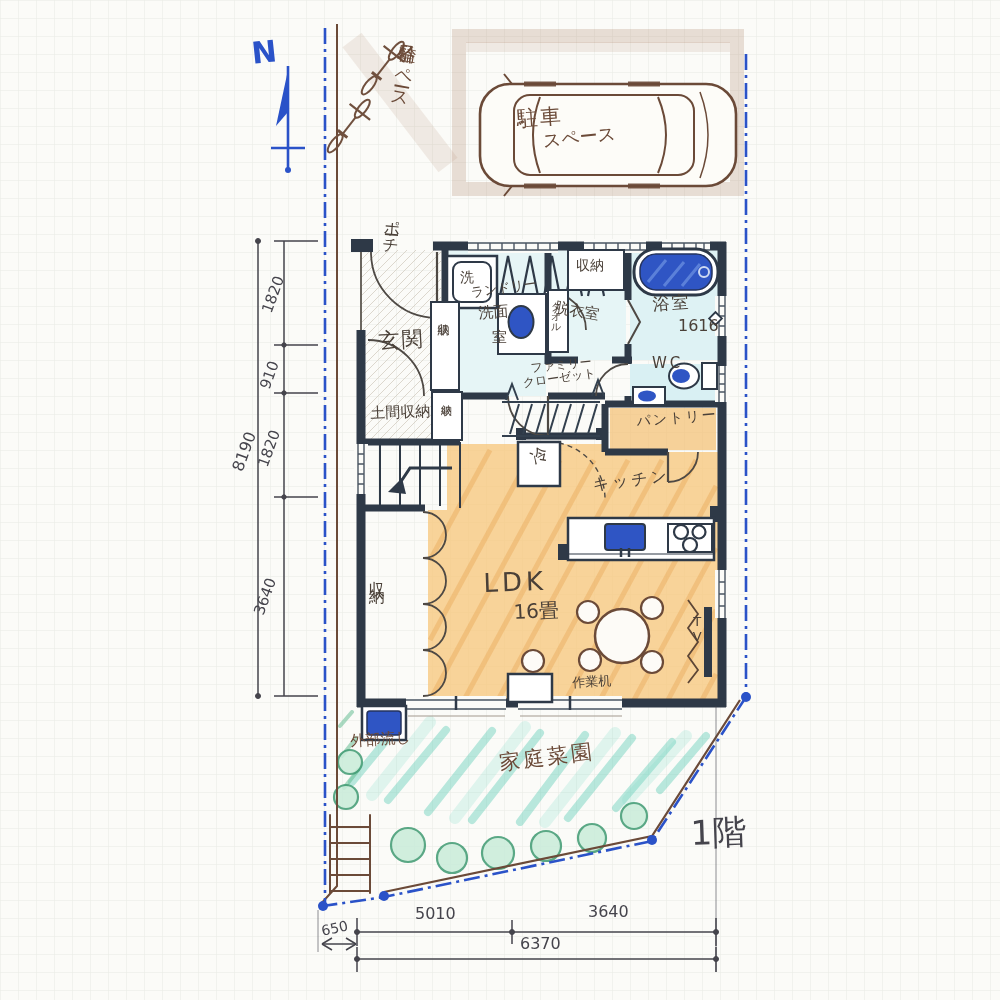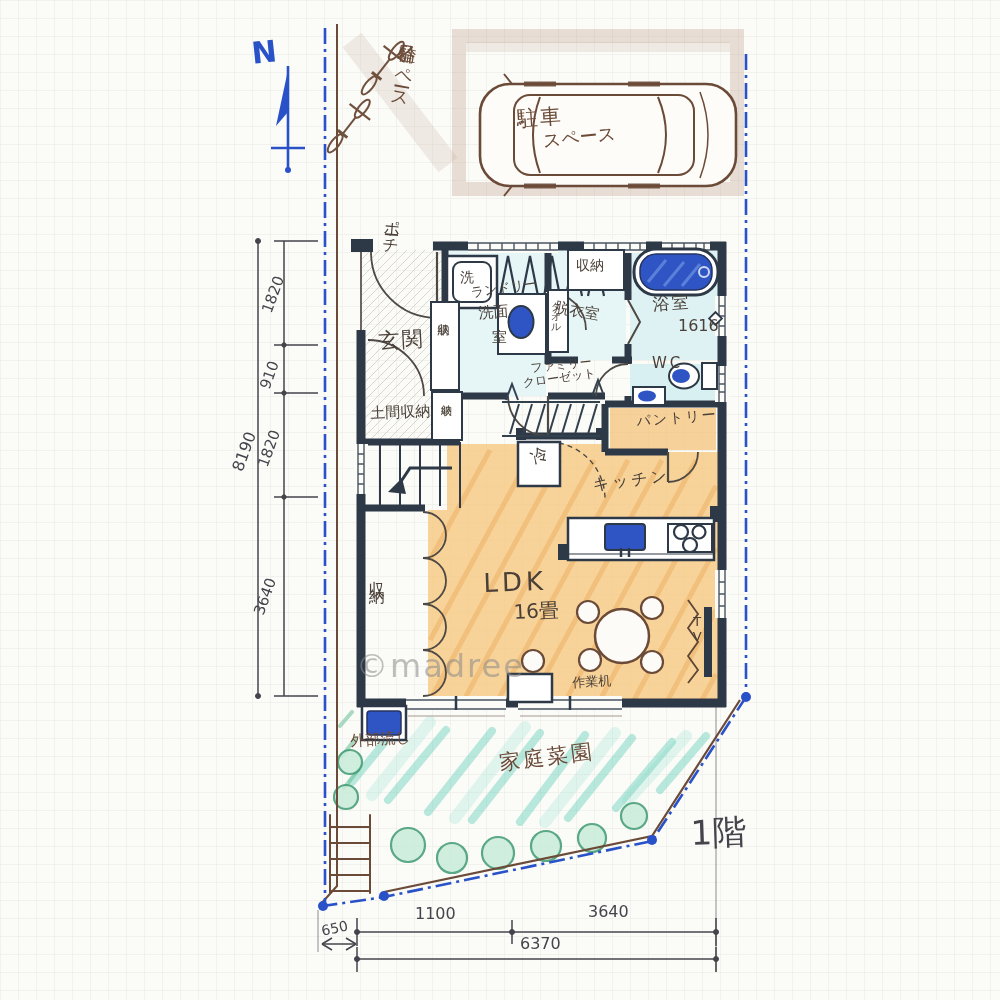--- a/index.html
+++ b/index.html
@@ -391,25 +391,24 @@
 <div class="lbl" style="left:572px;top:676px;font-size:13px;transform:rotate(-3deg);">作業机</div>
 
 <div class="lbl vu" style="left:690px;top:614px;font-size:13px;">TV</div>
 
 <div class="lbl brown" style="left:350px;top:734px;font-size:15px;transform:rotate(-4deg);">外部流し</div>
 
 <div class="lbl brown" style="left:498px;top:752px;font-size:21px;transform:rotate(-7deg);letter-spacing:3px;">家庭菜園</div>
 
 <div class="lbl dim" style="left:690px;top:816px;font-size:34px;transform:rotate(-2deg);">1階</div>
 
-<div class="lbl wm" style="left:356px;top:650px;font-size:32px;">©madree</div>
 
 <div class="lbl dim" style="left:230px;top:468px;font-size:16px;transform:rotate(-70deg);">8190</div>
 <div class="lbl dim" style="left:260px;top:310px;font-size:15px;transform:rotate(-70deg);">1820</div>
 <div class="lbl dim" style="left:258px;top:386px;font-size:15px;transform:rotate(-70deg);">910</div>
 <div class="lbl dim" style="left:256px;top:464px;font-size:15px;transform:rotate(-70deg);">1820</div>
 <div class="lbl dim" style="left:252px;top:612px;font-size:15px;transform:rotate(-70deg);">3640</div>
-<div class="lbl dim" style="left:415px;top:906px;font-size:16px;">1100</div>
+<div class="lbl dim" style="left:415px;top:906px;font-size:16px;">5010</div>
 <div class="lbl dim" style="left:588px;top:904px;font-size:16px;">3640</div>
 <div class="lbl dim" style="left:520px;top:936px;font-size:16px;">6370</div>
 <div class="lbl dim" style="left:320px;top:924px;font-size:14px;transform:rotate(-12deg);">650</div>
 
 </div>
 
 </body></html>

